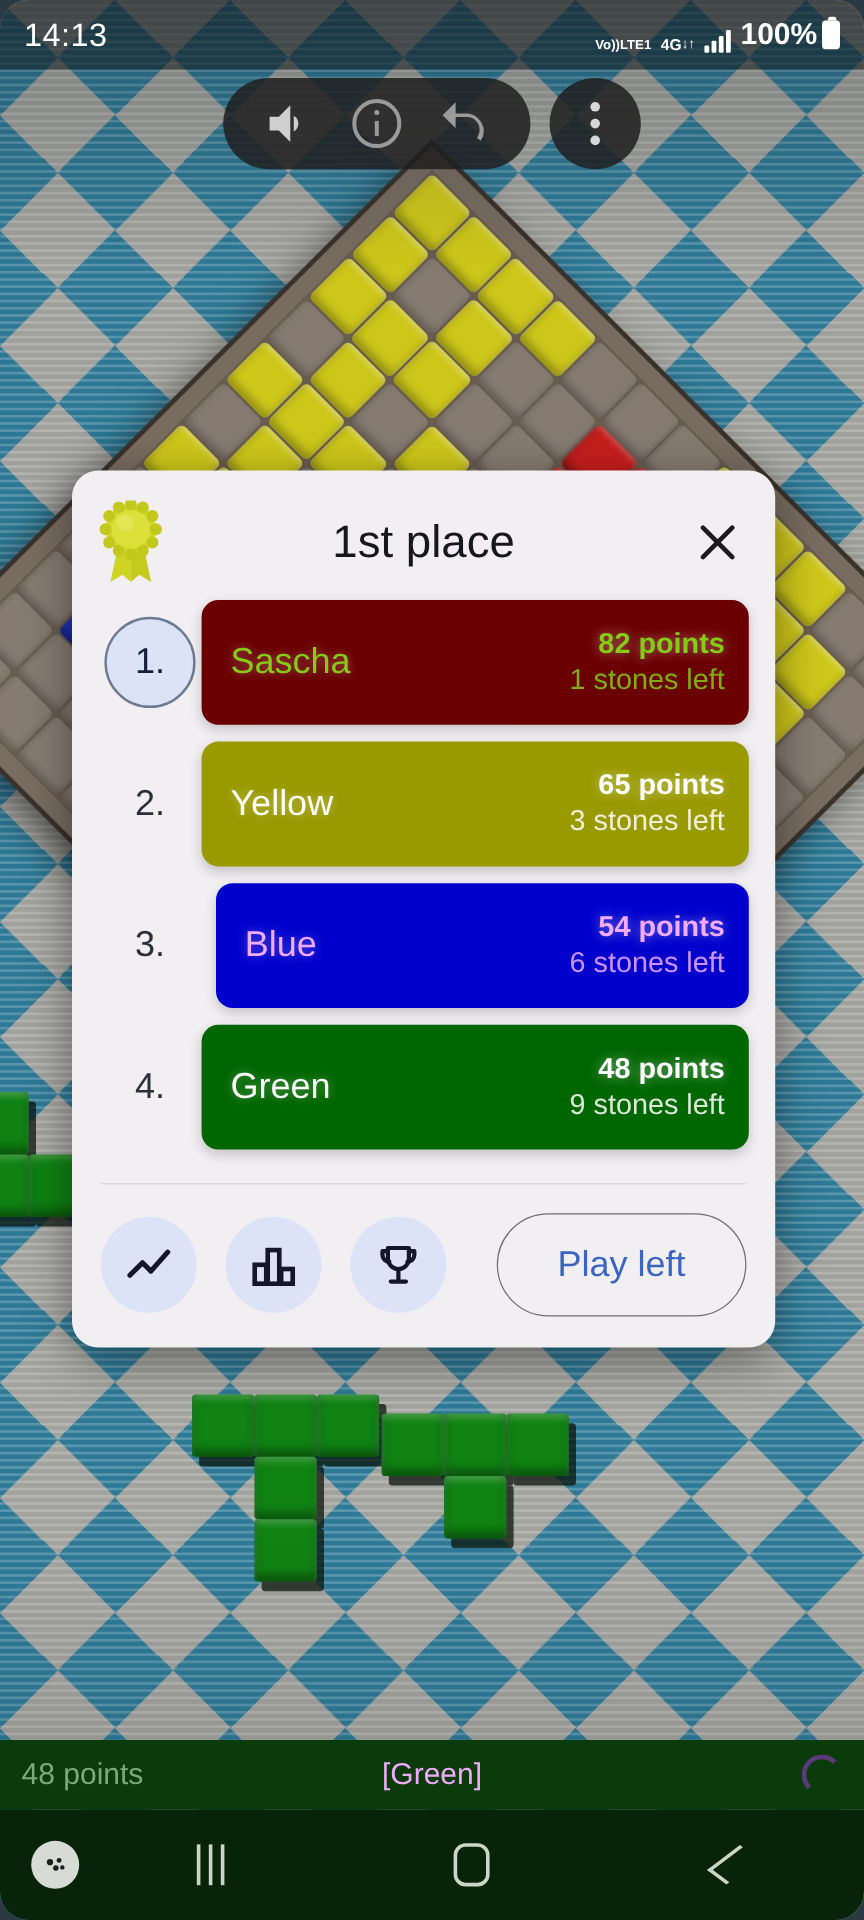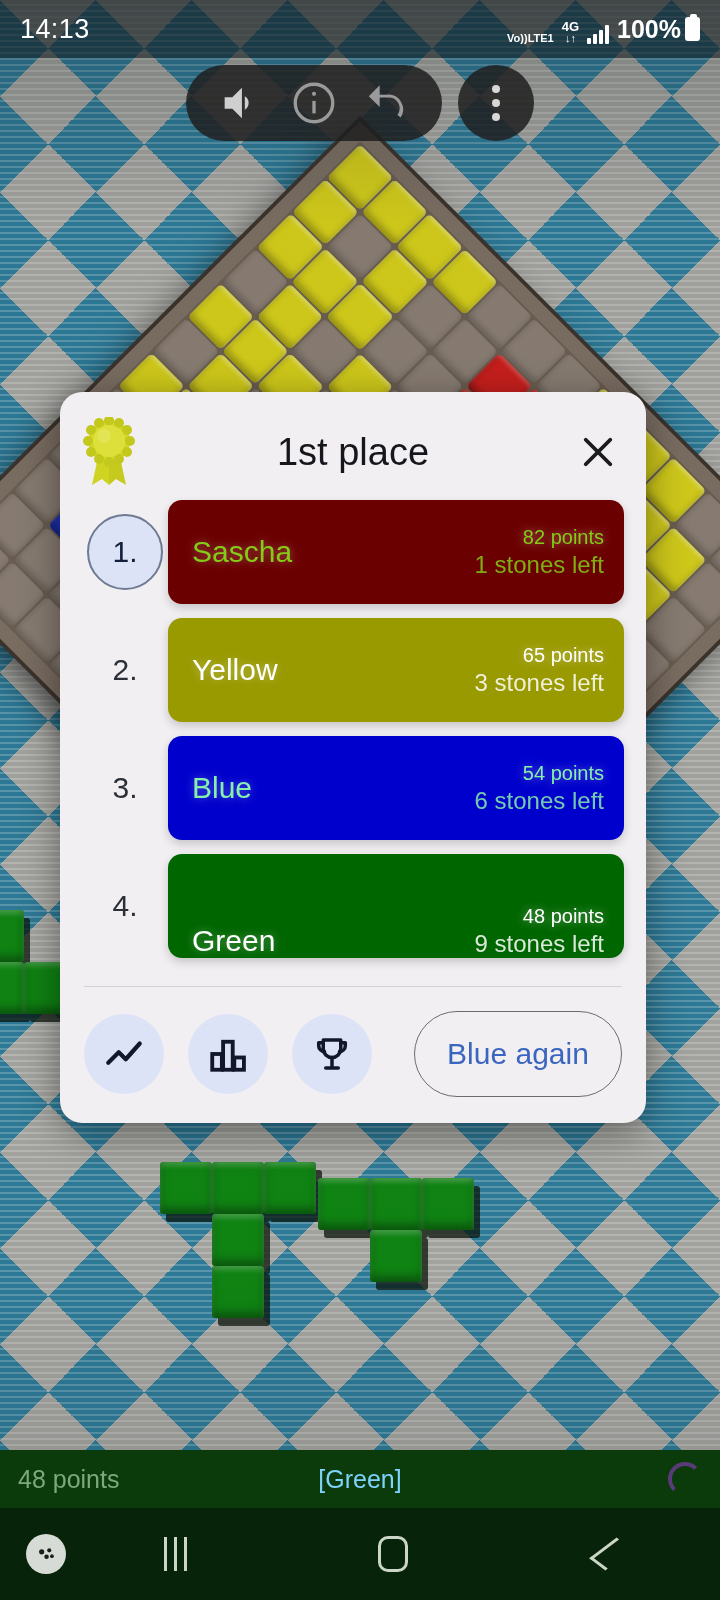--- a/index.html
+++ b/index.html
@@ -8,20 +8,21 @@
     font-family: "Liberation Sans", sans-serif;
     overflow: hidden;
     background: #2b3a42;
   }
 
   #screen {
     position: relative;
     width: 720px;
     height: 1600px;
     overflow: hidden;
+    border-radius: 24px;
   }
 
   
   .game-bg {
     position: absolute;
     inset: 0;
     background-color: #9a9a95;
     background-image:
       repeating-linear-gradient(0deg, rgba(255,255,255,0.22) 0px, rgba(255,255,255,0.22) 2px, rgba(0,0,0,0) 2px, rgba(0,0,0,0) 6px),
       repeating-conic-gradient(from 45deg at 50% 50%, #2e7d9b 0% 25%, #a8a8a3 0% 50%);
@@ -74,21 +75,21 @@
   .statusbar {
     position: absolute; top: 0; left: 0; right: 0; height: 58px;
     background: rgba(18,26,30,0.55);
     display: flex; align-items: center; justify-content: space-between;
     padding: 0 20px;
     color: #fff;
   }
   .sb-time { font-size: 27px; font-weight: 400; letter-spacing: .4px; }
   .sb-right { display: flex; align-items: flex-end; gap: 8px; }
   .volte { display: flex; flex-direction: row; line-height: 1; font-size: 11px; font-weight: 700; }
-  .net4g { display: flex; flex-direction: column; line-height: 1; font-size: 13px; font-weight: 700; align-items: center; }
+  .net4g { display: flex; flex-direction: row; line-height: 1; font-size: 13px; font-weight: 700; align-items: center; }
   .net4g small { font-size: 11px; }
   .bars { display: flex; align-items: flex-end; gap: 2px; height: 20px; }
   .bars i { display: block; width: 4px; background: #fff; border-radius: 1px; }
   .bars i:nth-child(1){height:6px}.bars i:nth-child(2){height:10px}
   .bars i:nth-child(3){height:14px}.bars i:nth-child(4){height:19px}
   .sb-batt { font-size: 25px; font-weight: 700; display: flex; align-items: center; gap: 4px; }
   .batt-ico { width: 15px; height: 24px; border: 2px solid #fff; border-radius: 3px; position: relative; background: #fff; }
   .batt-ico::before { content:""; position:absolute; top:-5px; left:3px; width:7px; height:3px; background:#fff; border-radius:2px 2px 0 0; }
 
   
@@ -145,21 +146,21 @@
   .rank-slot { width: 86px; flex: none; display: flex; align-items: center; justify-content: center; }
   .bar {
     flex: 1; height: 104px; border-radius: 14px;
     display: flex; align-items: center; justify-content: space-between;
     padding: 0 20px 0 24px;
     box-shadow: 0 4px 10px rgba(0,0,0,0.18);
     color: #fff;
   }
   .bar-name { font-size: 30px; text-shadow: 0 0 8px rgba(255,255,255,0.35); }
   .bar-right { text-align: right; }
-  .bar-pts { font-size: 20px; font-weight: 400; text-shadow: 0 0 10px rgba(255,255,255,0.45); }
+  .bar-pts { font-size: 24px; font-weight: 700; text-shadow: 0 0 10px rgba(255,255,255,0.45); }
   .bar-sub { font-size: 24px; opacity: .85; margin-top: 2px; }
 
   .divider { height: 1px; background: #d5d2d7; margin: 4px 2px 0 2px; }
 
   .dlg-foot { display: flex; align-items: center; padding: 24px 2px 26px 2px; gap: 24px; }
   .ico-btn {
     width: 80px; height: 80px; border-radius: 50%;
     background: #dde3f7;
     display: flex; align-items: center; justify-content: center;
     cursor: pointer; flex: none;
@@ -177,21 +178,21 @@
   }
 
   
   .gamebar {
     position: absolute; left: 0; right: 0; bottom: 92px; height: 58px;
     background: #0b3a0b;
     display: flex; align-items: center;
     color: #7da87d; font-size: 25px;
     padding: 0 18px;
   }
-  .gamebar .gb-center { position: absolute; left: 0; right: 0; text-align: center; color: #7dd3fc; }
+  .gamebar .gb-center { position: absolute; left: 0; right: 0; text-align: center; color: #f0abfc; }
   .spinner {
     margin-left: auto; width: 34px; height: 34px; border-radius: 50%;
     border: 4px solid transparent; border-left-color: #5b3a7a; border-top-color: #5b3a7a;
     z-index: 2;
   }
   .navbar {
     position: absolute; left: 0; right: 0; bottom: 0; height: 92px;
     background: #07230a;
     display: flex; align-items: center;
   }
@@ -501,33 +502,33 @@
             <div class="bar-right">
               <div class="bar-pts">65 points</div>
               <div class="bar-sub">3 stones left</div>
             </div>
           </div>
         </div>
         <div class="row">
           <div class="rank-slot">
             <div class="rank">3.</div>
           </div>
-          <div class="bar" style="background: rgb(0, 0, 204); color: #86efac;">
+          <div class="bar" style="background: rgb(0, 0, 204); color: #f0abfc; margin-left: 12px;">
             <div class="bar-name">Blue</div>
             <div class="bar-right">
               <div class="bar-pts">54 points</div>
               <div class="bar-sub">6 stones left</div>
             </div>
           </div>
         </div>
         <div class="row">
           <div class="rank-slot">
             <div class="rank">4.</div>
           </div>
-          <div class="bar" style="background: rgb(0, 102, 0); color: rgb(255, 255, 255); align-items: flex-end;">
+          <div class="bar" style="background: rgb(0, 102, 0); color: rgb(255, 255, 255);">
             <div class="bar-name">Green</div>
             <div class="bar-right">
               <div class="bar-pts">48 points</div>
               <div class="bar-sub">9 stones left</div>
             </div>
           </div>
         </div>
       </div>
 
     <div class="divider"></div>
@@ -547,21 +548,21 @@
       </div>
       <div class="ico-btn">
         <svg width="42" height="42" viewBox="0 0 24 24" fill="none" stroke="#12172b" stroke-width="2" stroke-linecap="round" stroke-linejoin="round">
           <path d="M7 4h10v5a5 5 0 0 1-10 0V4z"></path>
           <path d="M7 5.5H4.4v1.8A3.3 3.3 0 0 0 7.7 10.6"></path>
           <path d="M17 5.5h2.6v1.8a3.3 3.3 0 0 1-3.3 3.3"></path>
           <line x1="12" y1="14" x2="12" y2="19"></line>
           <line x1="8.4" y1="20" x2="15.6" y2="20"></line>
         </svg>
       </div>
-      <button class="play-again">Blue again</button>
+      <button class="play-again">Play left</button>
     </div>
   </div>
 
   <div class="gamebar">
     <span>48 points</span>
     <span class="gb-center">[Green]</span>
     <span class="spinner"></span>
   </div>
 
   <div class="navbar">

